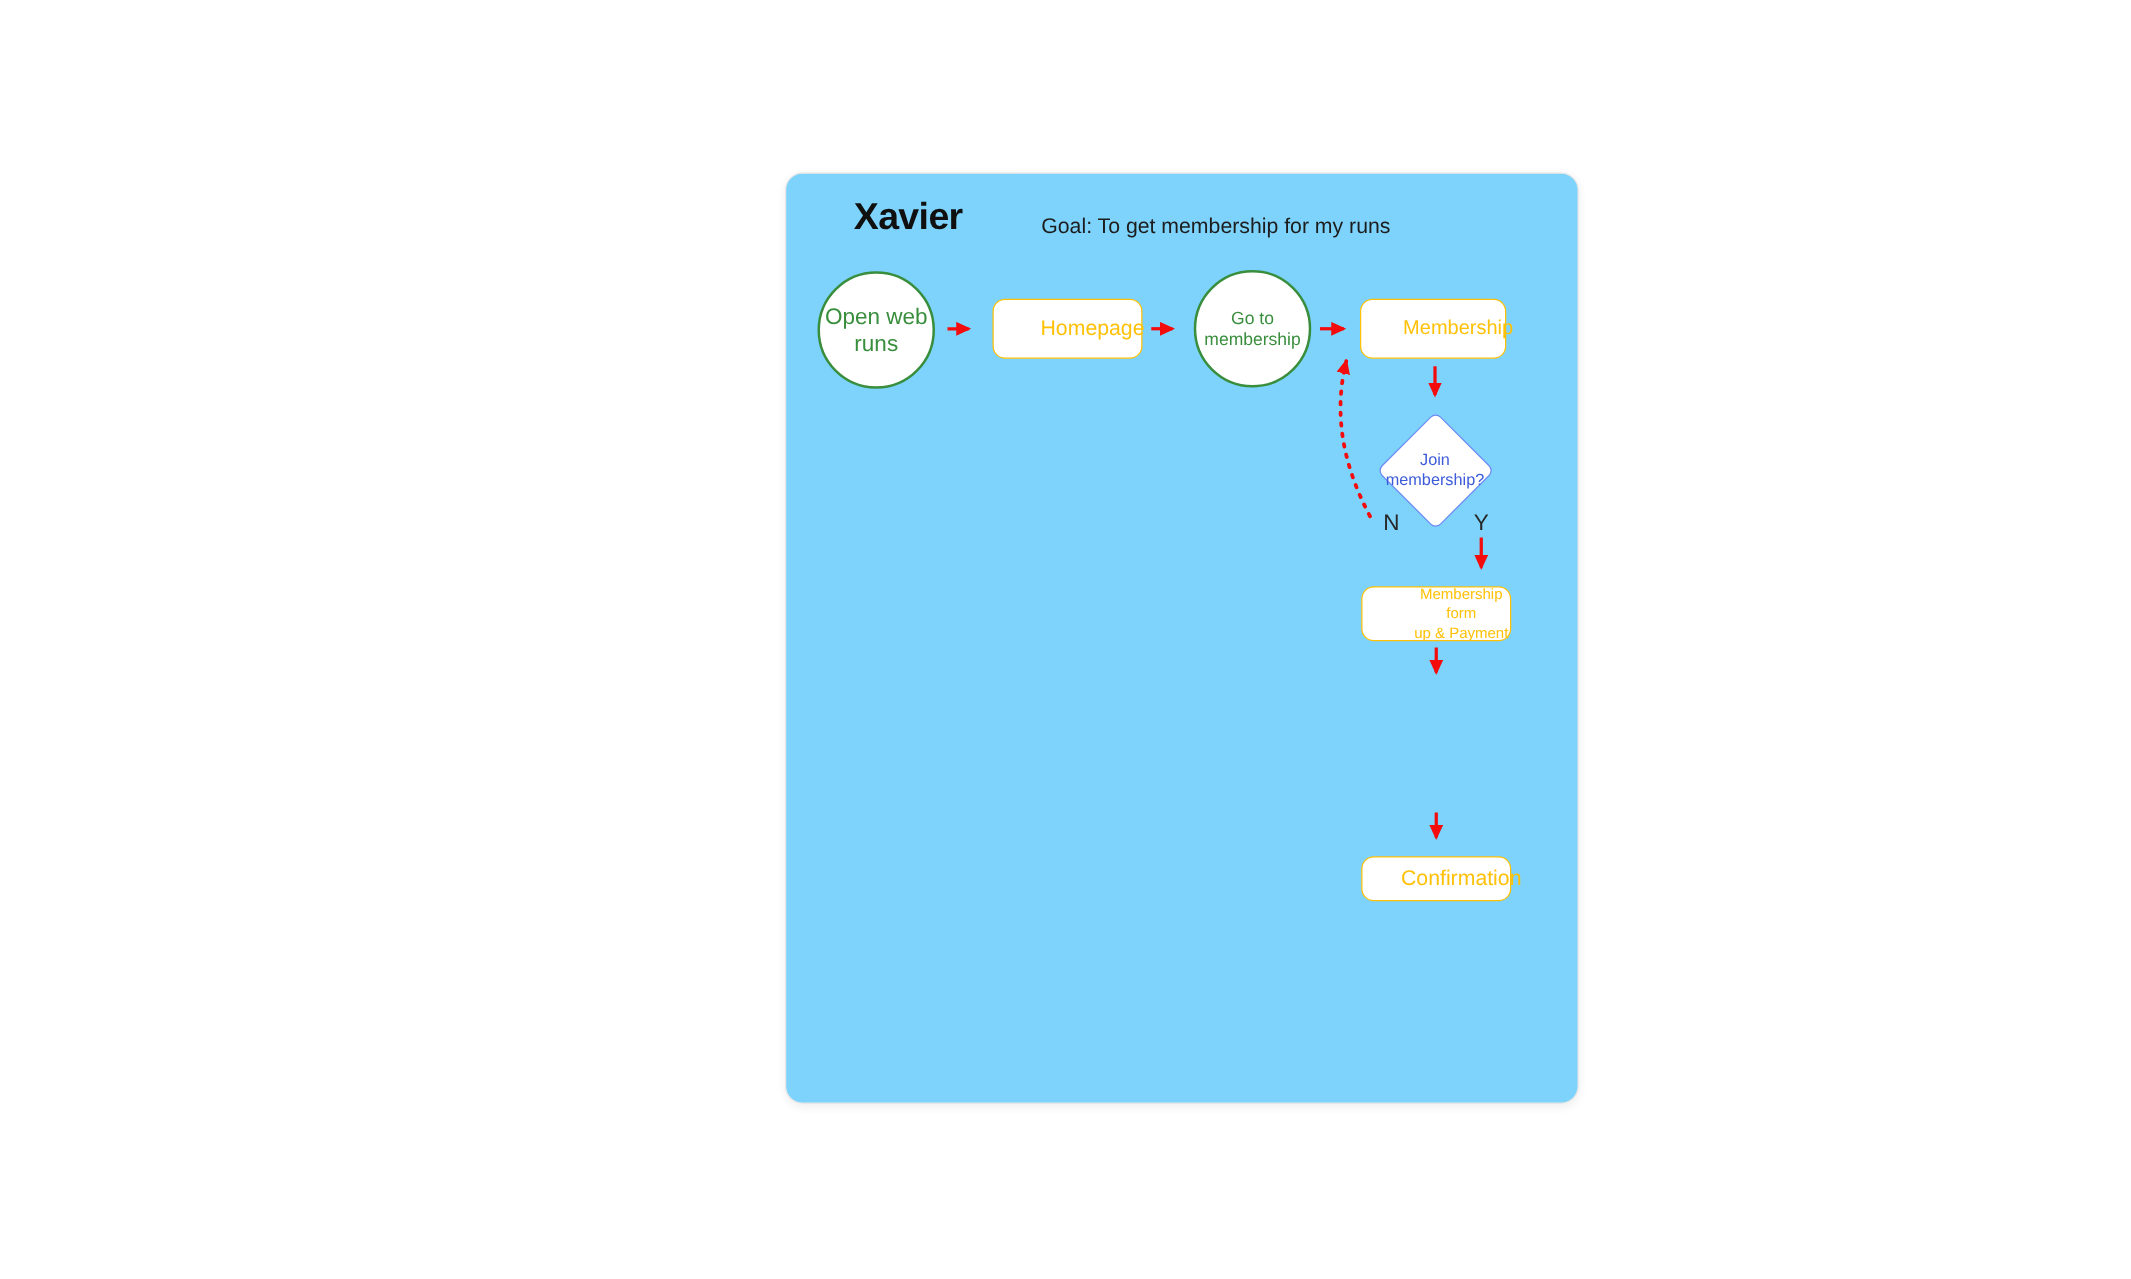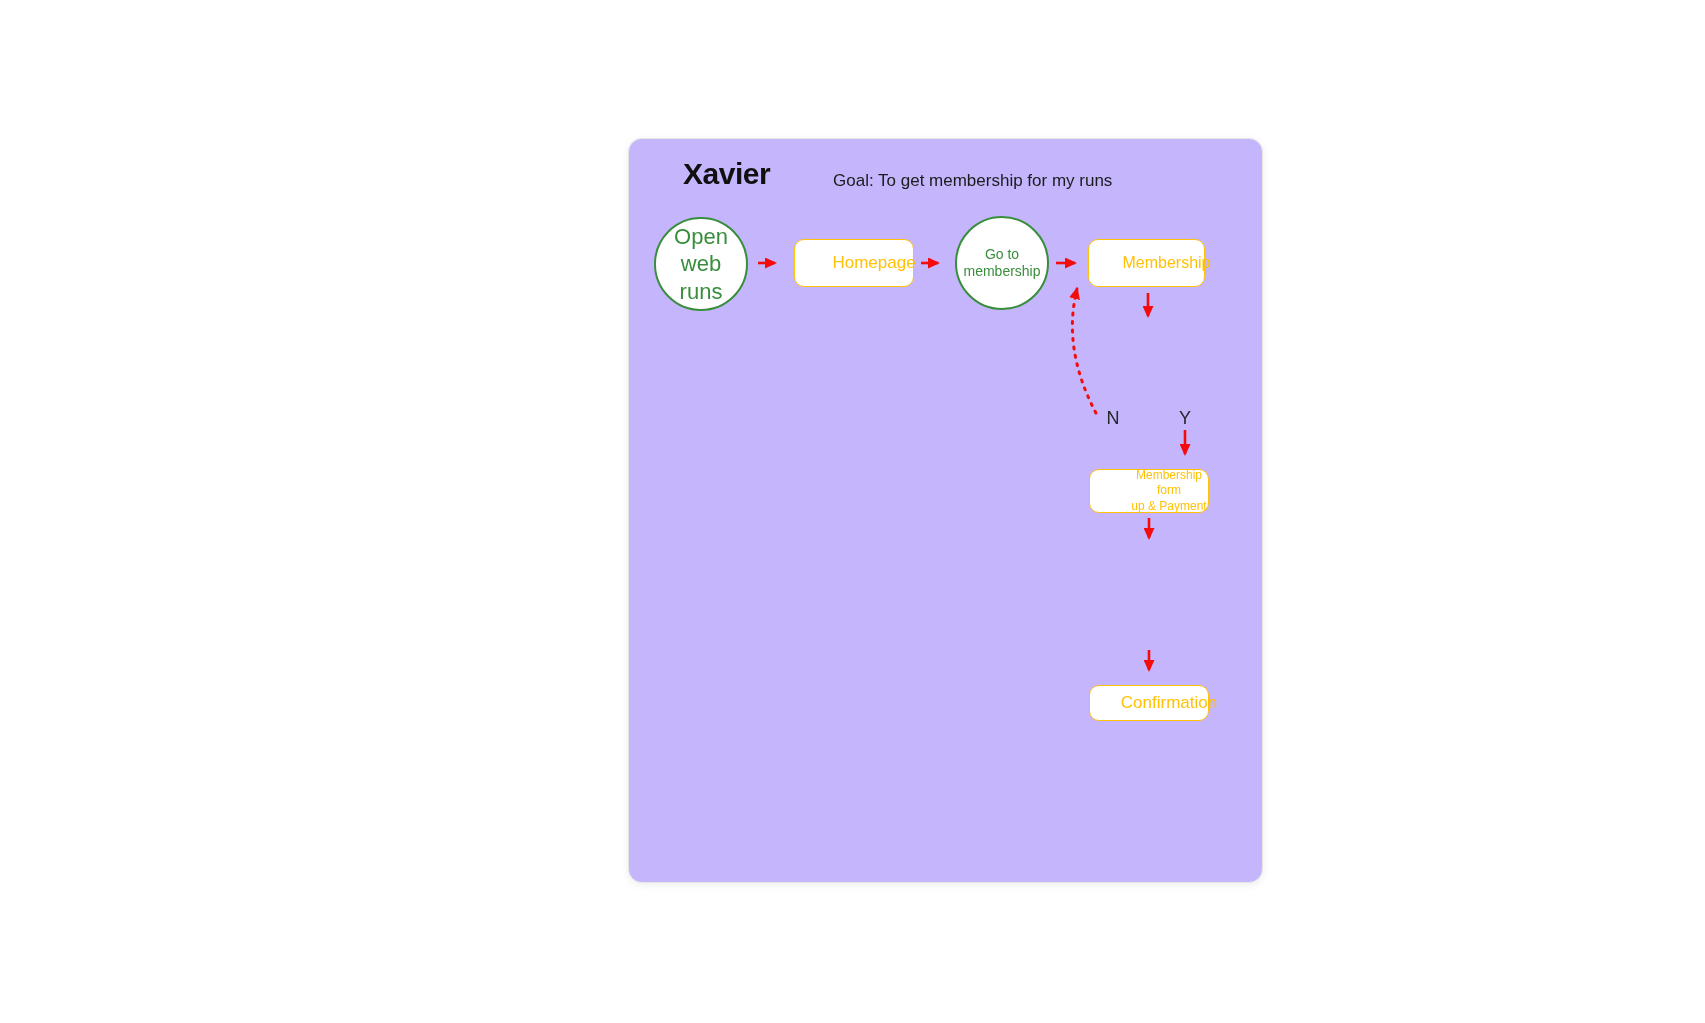--- a/index.html
+++ b/index.html
@@ -1,34 +1,34 @@
 <!DOCTYPE html>
 <html><head>
 <meta charset="utf-8">
 <style>
   html,body{margin:0;padding:0;background:#ffffff;width:1705px;height:1023px;
     font-family:"Liberation Sans","DejaVu Sans",sans-serif;overflow:hidden;}
   .card{
     position:absolute;left:628px;top:138px;width:633px;height:743px;
-    background:#c4b5fd;border:1px solid #e6e6e6;border-radius:14px;
+    background:#7dd3fc;border:1px solid #e6e6e6;border-radius:14px;
     box-shadow:0 2px 8px rgba(0,0,0,0.07);
   }
   .title{
     position:absolute;left:54px;top:20px;font-size:30px;font-weight:700;
     color:#101010;line-height:1;letter-spacing:-0.5px;
   }
   .goal{
     position:absolute;left:204px;top:33px;font-size:17px;color:#1c1c1c;line-height:1;
   }
   .connectors{position:absolute;left:0;top:0;width:633px;height:743px;pointer-events:none;}
   .node{position:absolute;display:flex;flex-direction:column;align-items:center;
     justify-content:center;text-align:center;line-height:1.25;background:#ffffff;box-sizing:border-box;}
   .circle{border:2px solid #388E3C;border-radius:50%;color:#388E3C;}
   .rect{border:1.6px solid #FFC107;border-radius:10px;color:#FFC107;padding-left:40px;}
-  .n-open{left:25px;top:78px;width:94px;height:94px;font-size:22px;}
+  .n-open{left:25px;top:78px;width:94px;height:94px;font-size:18px;}
   .n-goto{left:326px;top:77px;width:94px;height:94px;font-size:14px;}
   .n-fill{left:472px;top:412px;width:94px;height:94px;font-size:16px;}
   .n-home{left:165px;top:100px;width:120px;height:48px;font-size:17px;}
   .n-memb{left:459px;top:100px;width:117px;height:48px;font-size:16px;}
   .n-sign{left:460px;top:330px;width:120px;height:44px;font-size:12px;line-height:1.3;}
   .n-conf{left:460px;top:546px;width:120px;height:36px;font-size:17px;}
   .diamond-wrap{position:absolute;left:471px;top:189px;width:96px;height:96px;}
   .diamond-shape{position:absolute;left:14.5px;top:14.5px;width:67px;height:67px;
     border:1.5px solid #6E8BF5;border-radius:6px;transform:rotate(45deg);background:#ffffff;box-sizing:border-box;}
   .diamond-text{position:absolute;inset:0;display:flex;flex-direction:column;align-items:center;
@@ -72,20 +72,27 @@
 
   <div class="node circle n-goto">
     <span>Go to</span>
     <span>membership</span>
   </div>
 
   <div class="node rect n-memb">
     <span>Membership</span>
   </div>
 
+  <div class="diamond-wrap">
+    <div class="diamond-shape"></div>
+    <div class="diamond-text">
+      <span>Join</span>
+      <span>membership?</span>
+    </div>
+  </div>
 
   <div class="branch-label label-n">N</div>
   <div class="branch-label label-y">Y</div>
 
   <div class="node rect n-sign">
     <span>Membership form</span>
     <span>up &amp; Payment</span>
   </div>
 
 

